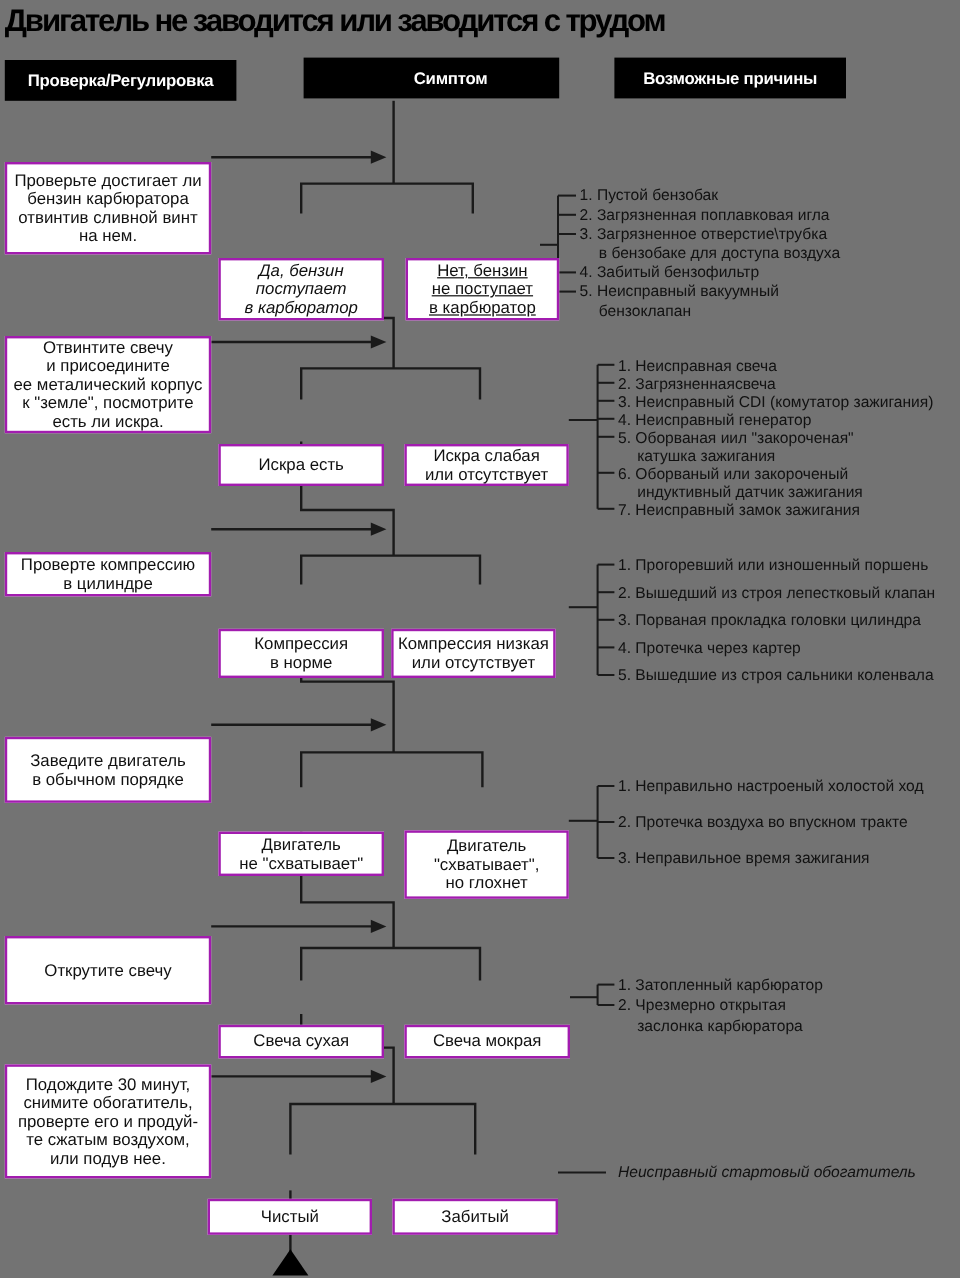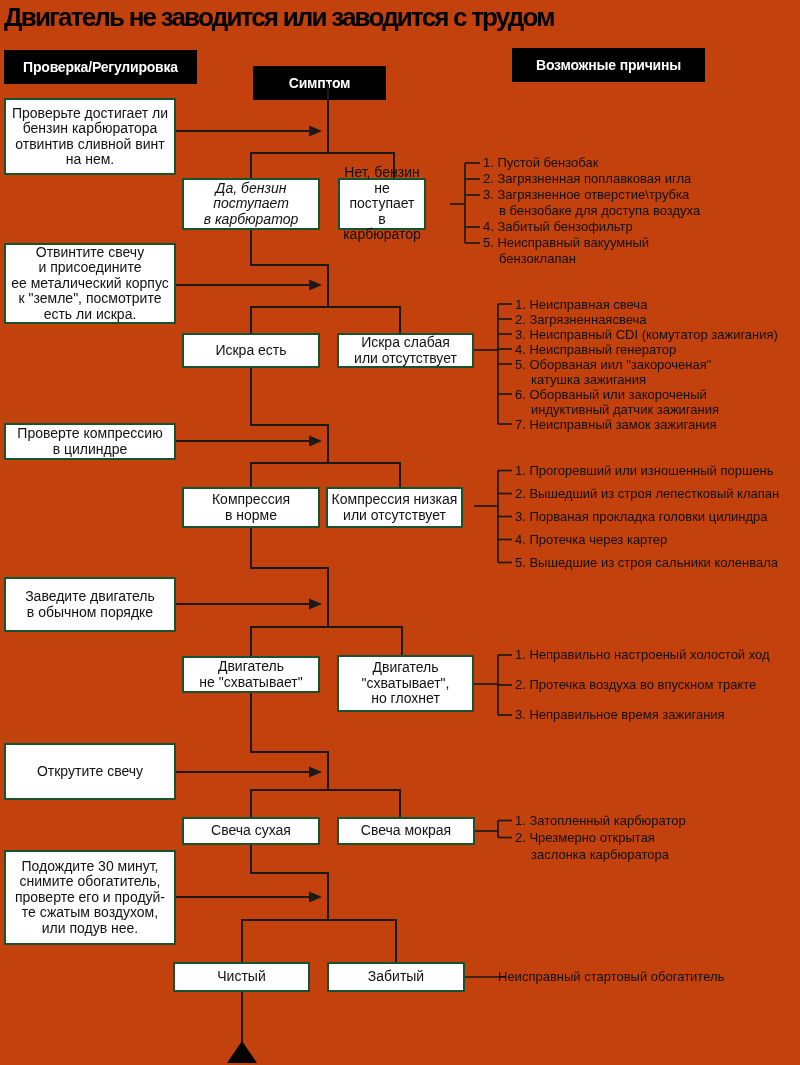--- a/index.html
+++ b/index.html
@@ -1,43 +1,43 @@
 <!DOCTYPE html>
 <html lang="ru"><head>
 <meta charset="utf-8">
 <style>
   html,body{margin:0;padding:0;background:#ffffff;}
-  #page{position:relative;width:800px;height:1065px;background:#c2410c;
+  #page{position:relative;width:800px;height:1065px;background:#737373;
         font-family:"Liberation Sans", sans-serif;color:#111;overflow:hidden;}
   #title{position:absolute;left:4px;top:2px;font-size:26px;font-weight:bold;
          letter-spacing:-1.8px;color:#000;white-space:nowrap;}
   .hdr{position:absolute;background:#000;color:#fff;font-weight:bold;font-size:14px;
        display:flex;align-items:center;justify-content:center;letter-spacing:-0.2px;}
-  .box{position:absolute;border:2px solid #14532d;background:#fff;box-sizing:border-box;
+  .box{position:absolute;border:2px solid #a21caf;background:#fff;box-sizing:border-box;
        display:flex;align-items:center;justify-content:center;text-align:center;
-       white-space:pre-line;font-size:14px;line-height:15.5px;padding:1px 2px;}
+       white-space:pre-line;font-size:14px;line-height:15.5px;padding:1px 2px;margin-top:37px;}
   svg.lines{position:absolute;left:0;top:0;}
   .causes{position:absolute;font-size:13px;}
   .ci{white-space:pre-line;padding-left:16px;text-indent:-16px;}
   .g1 .ci{line-height:16px;}
   .g2 .ci{line-height:15px;}
   .g3 .ci{line-height:23px;}
   .g4 .ci{line-height:30px;}
   .g5 .ci{line-height:17px;}
   .g6{line-height:16px;}
 </style>
 </head>
 <body>
 
 <div id="page">
 
   <div id="title">Двигатель не заводится или заводится с трудом</div>
 
   <div class="hdr" style="left:4px;top:50px;width:193px;height:34px;">Проверка/Регулировка</div>
-  <div class="hdr" style="left:253px;top:66px;width:133px;height:34px;">Симптом</div>
+  <div class="hdr" style="left:253px;top:48px;width:181px;height:34px;padding-left:32px;">Симптом</div>
   <div class="hdr" style="left:512px;top:48px;width:193px;height:34px;">Возможные причины</div>
 
   <svg class="lines" width="800" height="1065" viewBox="0 0 800 1065">
     <g stroke="#1a1a1a" stroke-width="2" fill="none">
       <path d="M328,84 V153"></path>
       <path d="M251,178 L251,153 L394,153 L394,178"></path>
       <path d="M251,230 L251,265 L328,265 L328,307"></path>
       <path d="M251,333 L251,307 L400,307 L400,333"></path>
       <path d="M251,368 L251,425 L328,425 L328,463"></path>
       <path d="M251,487 L251,463 L400,463 L400,487"></path>
@@ -127,21 +127,21 @@
   <div class="box" style="left:4px;top:743px;width:172px;height:57px;">Открутите свечу</div>
   <div class="box" style="left:4px;top:850px;width:172px;height:95px;">Подождите 30 минут,
 снимите обогатитель,
 проверте его и продуй-
 те сжатым воздухом,
 или подув нее.</div>
 
   <div class="box" style="left:182px;top:178px;width:138px;height:52px;font-style:italic;">Да, бензин
 поступает
 в карбюратор</div>
-  <div class="box" style="left:338px;top:178px;width:88px;height:52px;">Нет, бензин
+  <div class="box" style="left:338px;top:178px;width:128px;height:52px;text-decoration:underline;">Нет, бензин
 не поступает
 в карбюратор</div>
 
   <div class="box" style="left:182px;top:333px;width:138px;height:35px;">Искра есть</div>
   <div class="box" style="left:337px;top:333px;width:137px;height:35px;">Искра слабая
 или отсутствует</div>
 
   <div class="box" style="left:182px;top:487px;width:138px;height:41px;">Компрессия
 в норме</div>
   <div class="box" style="left:326px;top:487px;width:137px;height:41px;">Компрессия низкая
@@ -194,15 +194,15 @@
     <div class="ci">2. Протечка воздуха во впускном тракте</div>
     <div class="ci">3. Неправильное время зажигания</div>
   </div>
 
   <div class="causes g5" style="left:515px;top:812px;width:284px;">
     <div class="ci">1. Затопленный карбюратор</div>
     <div class="ci">2. Чрезмерно открытая
 заслонка карбюратора</div>
   </div>
 
-  <div class="causes g6" style="left:498px;top:969px;width:284px;">Неисправный стартовый обогатитель</div>
+  <div class="causes g6" style="left:515px;top:969px;width:284px;font-style:italic;">Неисправный стартовый обогатитель</div>
 
 </div>
 
 </body></html>

